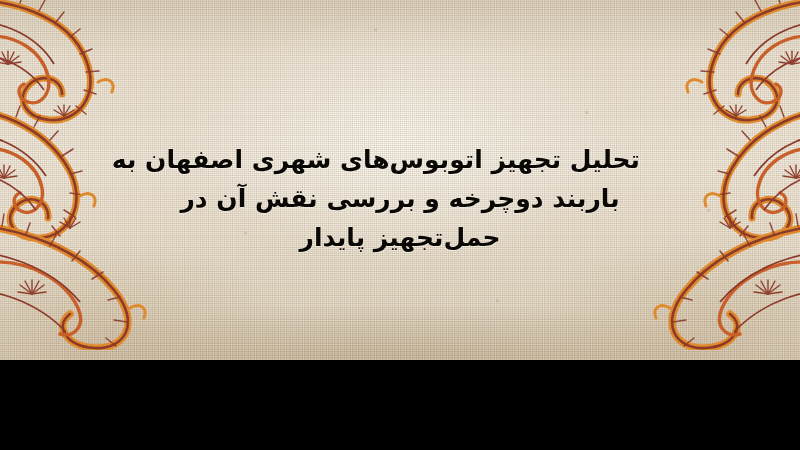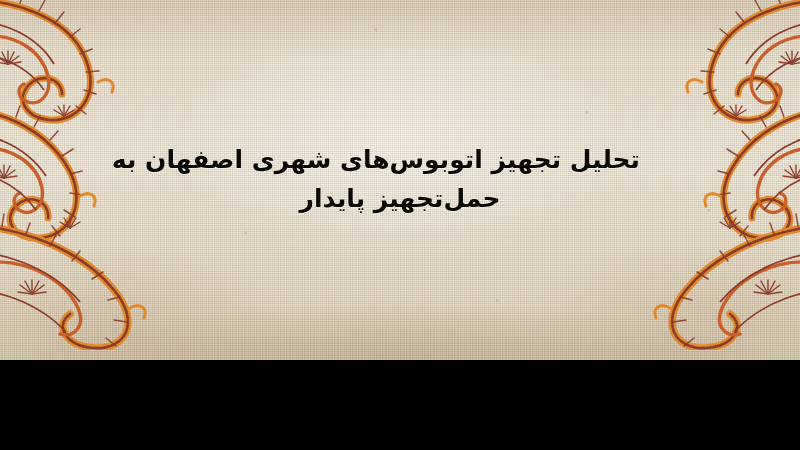--- a/index.html
+++ b/index.html
@@ -340,20 +340,21 @@
           <path d="M124 92 c10 -6 18 0 14 10"></path>
           <path d="M106 206 c10 -6 18 0 14 10"></path>
           <path d="M156 318 c10 -6 18 0 14 10"></path>
         </g>
       </g>
     </svg>
   </div>
 
   <div class="title-block">
     <div class="title-line">تحلیل تجهیز اتوبوس‌های شهری اصفهان به</div>
+    <div class="title-line">باربند دوچرخه و بررسی نقش آن در</div>
     <div class="title-line">حمل‌تجهیز پایدار</div>
   </div>
 
   <div class="selvedge"></div>
 
   <div class="fringe">
     <svg viewBox="0 0 800 90" xmlns="http://www.w3.org/2000/svg" aria-hidden="true">
       <defs>
         <linearGradient id="cord" x1="0" y1="0" x2="1" y2="0">
           <stop offset="0%" stop-color="#9d7046"></stop>

